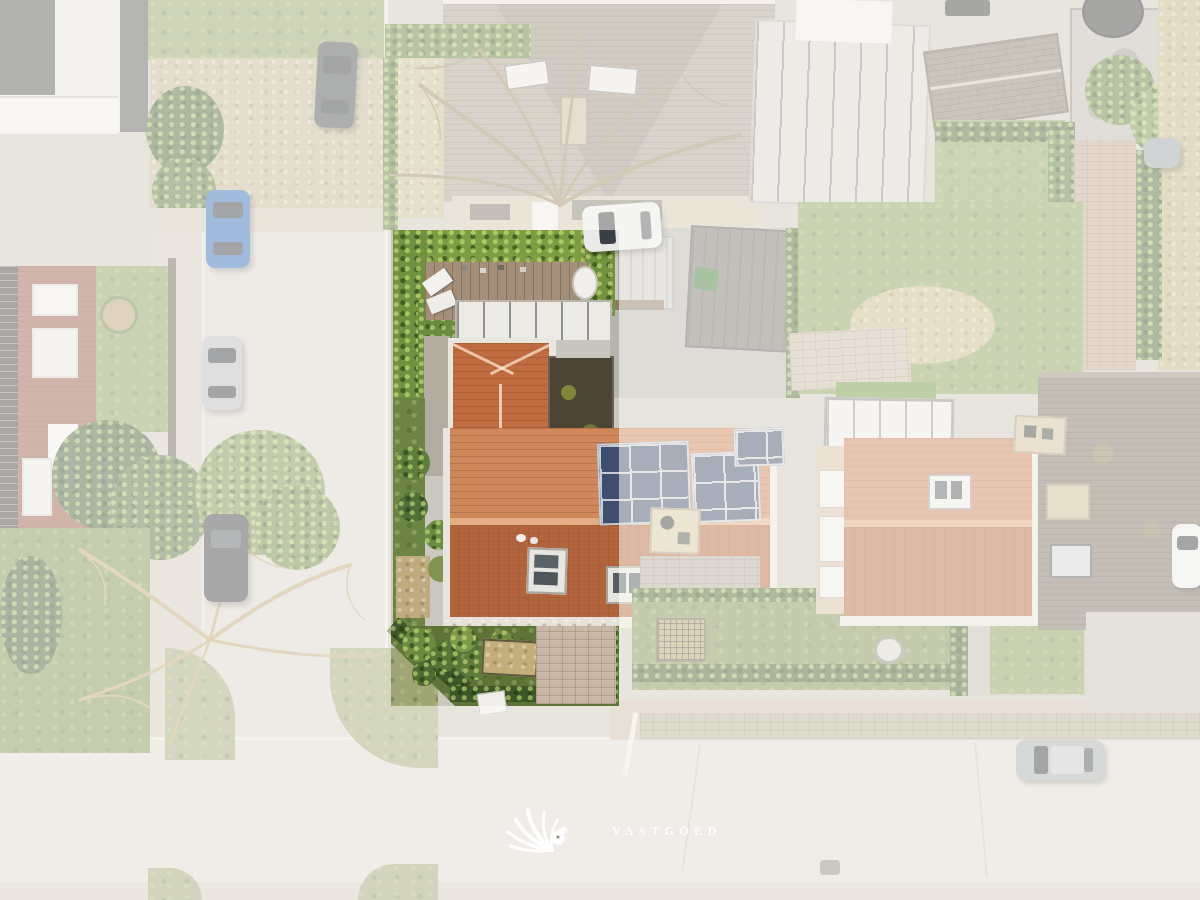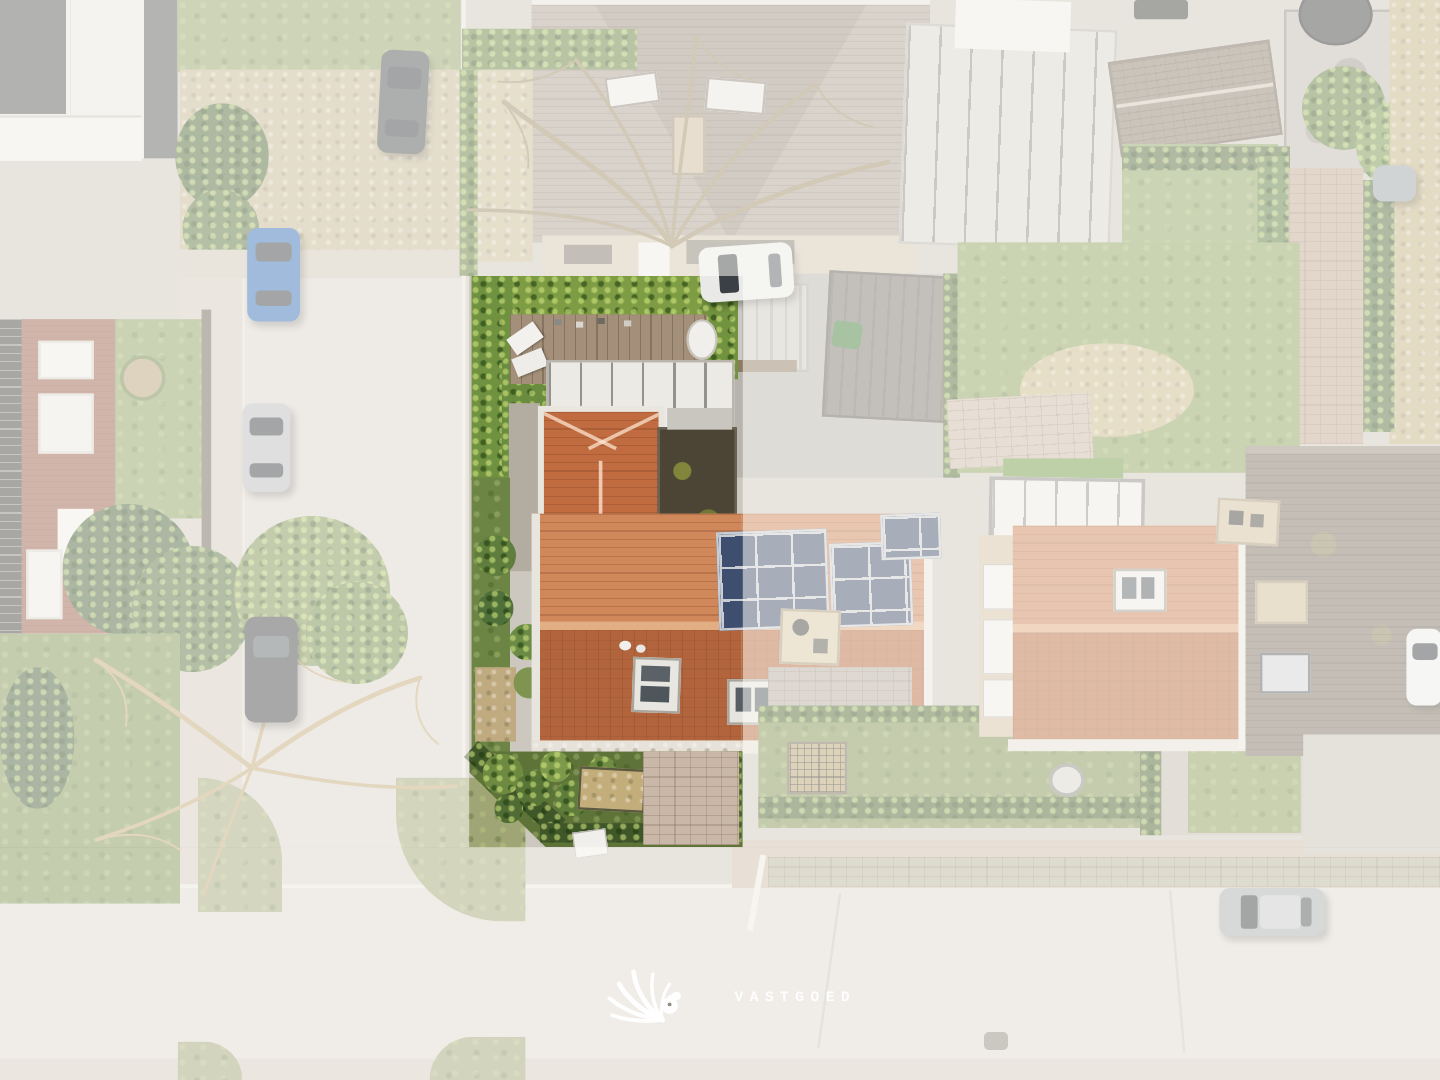--- a/index.html
+++ b/index.html
@@ -1,17 +1,17 @@
 <!DOCTYPE html>
 <html style="--base: #ccc8bf; --road: #d9d5cf; --road2: #dedad4; --sidewalk: #d2cabe; --paver_pink: #cdbcab; --paver_green: #b5b29c; --grass: #8ba15e; --grass_dark: #75904a; --hedge: #56712f; --hedge_bright: #7d9c44; --gravel: #c6b894; --deck: #a4907a; --white_trim: #eceae4; --roof_orange: #c4734a; --roof_orange_light: #d0875a; --roof_orange_dark: #b2653c; --ridge: #e2ae83; --flat_dark: #4c4536; --moss: #7c7f3e; --roof_gray: #ab9f93; --roof_brown: #7d7264; --concrete: #bdb8b1; --brick_red: #9a5c49; --cream: #d6c7b2; --solar: #3d4e6e; --overlay: rgba(255,253,250,0.55); --logo_white: rgba(255,255,255,0.92);"><head>
 <meta charset="utf-8">
 <style>
   html,body{margin:0;padding:0;background:#888;}
   .scene{position:relative;width:1200px;height:900px;overflow:hidden;
-         font-family:Liberation Mono, monospace;
+         font-family:Liberation Serif, serif;
          background:var(--base,#ccc8bf);}
   .abs{position:absolute;}
   
   .t-tileH{background-image:repeating-linear-gradient(180deg,rgba(90,40,15,.20) 0 1px,transparent 1px 7px);}
   .t-tileV{background-image:repeating-linear-gradient(90deg,rgba(90,40,15,.15) 0 1px,transparent 1px 10px),repeating-linear-gradient(180deg,rgba(90,40,15,.10) 0 1px,transparent 1px 8px);}
   .t-grayTile{background-image:repeating-linear-gradient(180deg,rgba(60,50,40,.18) 0 1px,transparent 1px 6px);}
   .t-brownTile{background-image:repeating-linear-gradient(180deg,rgba(40,30,20,.22) 0 1px,transparent 1px 6px),repeating-linear-gradient(90deg,rgba(40,30,20,.10) 0 1px,transparent 1px 9px);}
   .t-plank{background-image:repeating-linear-gradient(90deg,rgba(70,50,30,.30) 0 1px,transparent 1px 9px);}
   .t-seamV{background-image:repeating-linear-gradient(90deg,rgba(75,75,72,.55) 0 2px,transparent 2px 26px);}
   .t-ribV{background-image:repeating-linear-gradient(90deg,rgba(0,0,0,.14) 0 2px,transparent 2px 12px);}

